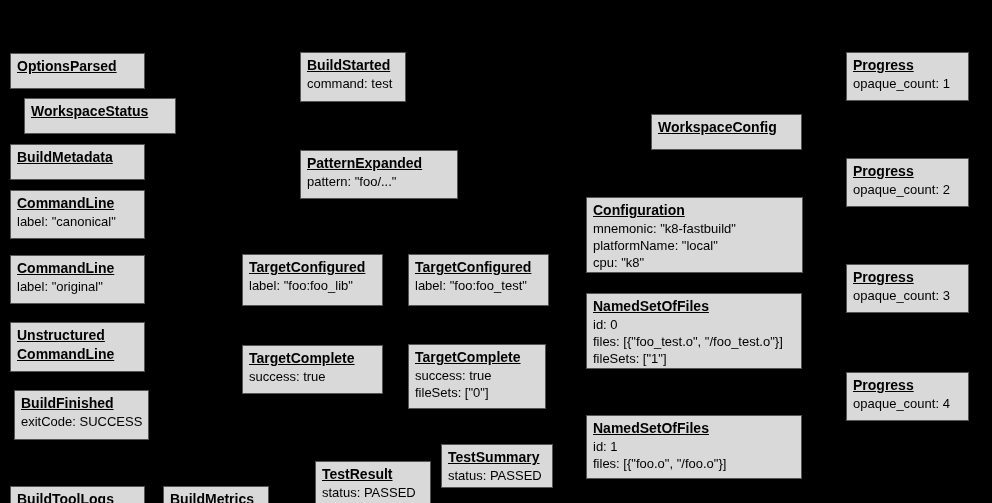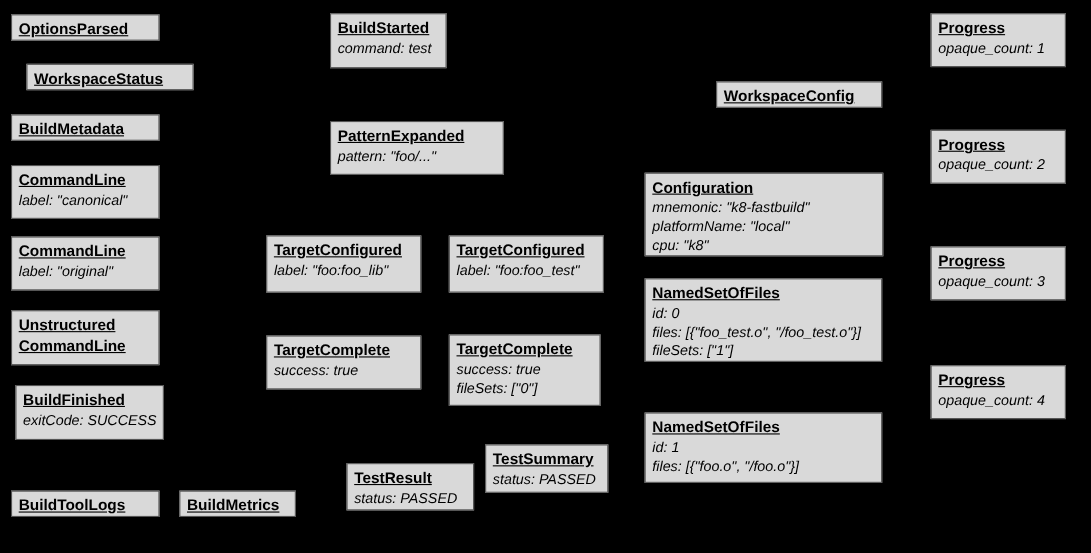--- a/index.html
+++ b/index.html
@@ -9,33 +9,33 @@
     background:#000000;
     font-family:"Liberation Sans","DejaVu Sans",sans-serif;
     overflow:hidden;
   }
   .node{
     position:absolute;
     box-sizing:border-box;
     background:#d9d9d9;
     border:1px solid #555555;
     color:#000000;
-    padding:3px 6px 0 6px;
+    padding:3px 6px 12px 6px;
     white-space:nowrap;
+    margin-top:40px;
   }
   .node .t{
     font-size:14px;
     line-height:19px;
     font-weight:bold;
     text-decoration:underline;
   }
   .node .l{
     font-size:13px;
     line-height:17px;
-    font-style:italic;
   }
 </style>
 </head>
 <body>
 
 <div class="stage">
 
   <div class="node" style="left:10px;top:13px;min-width:135px">
     <div class="t">OptionsParsed</div>
   </div>

